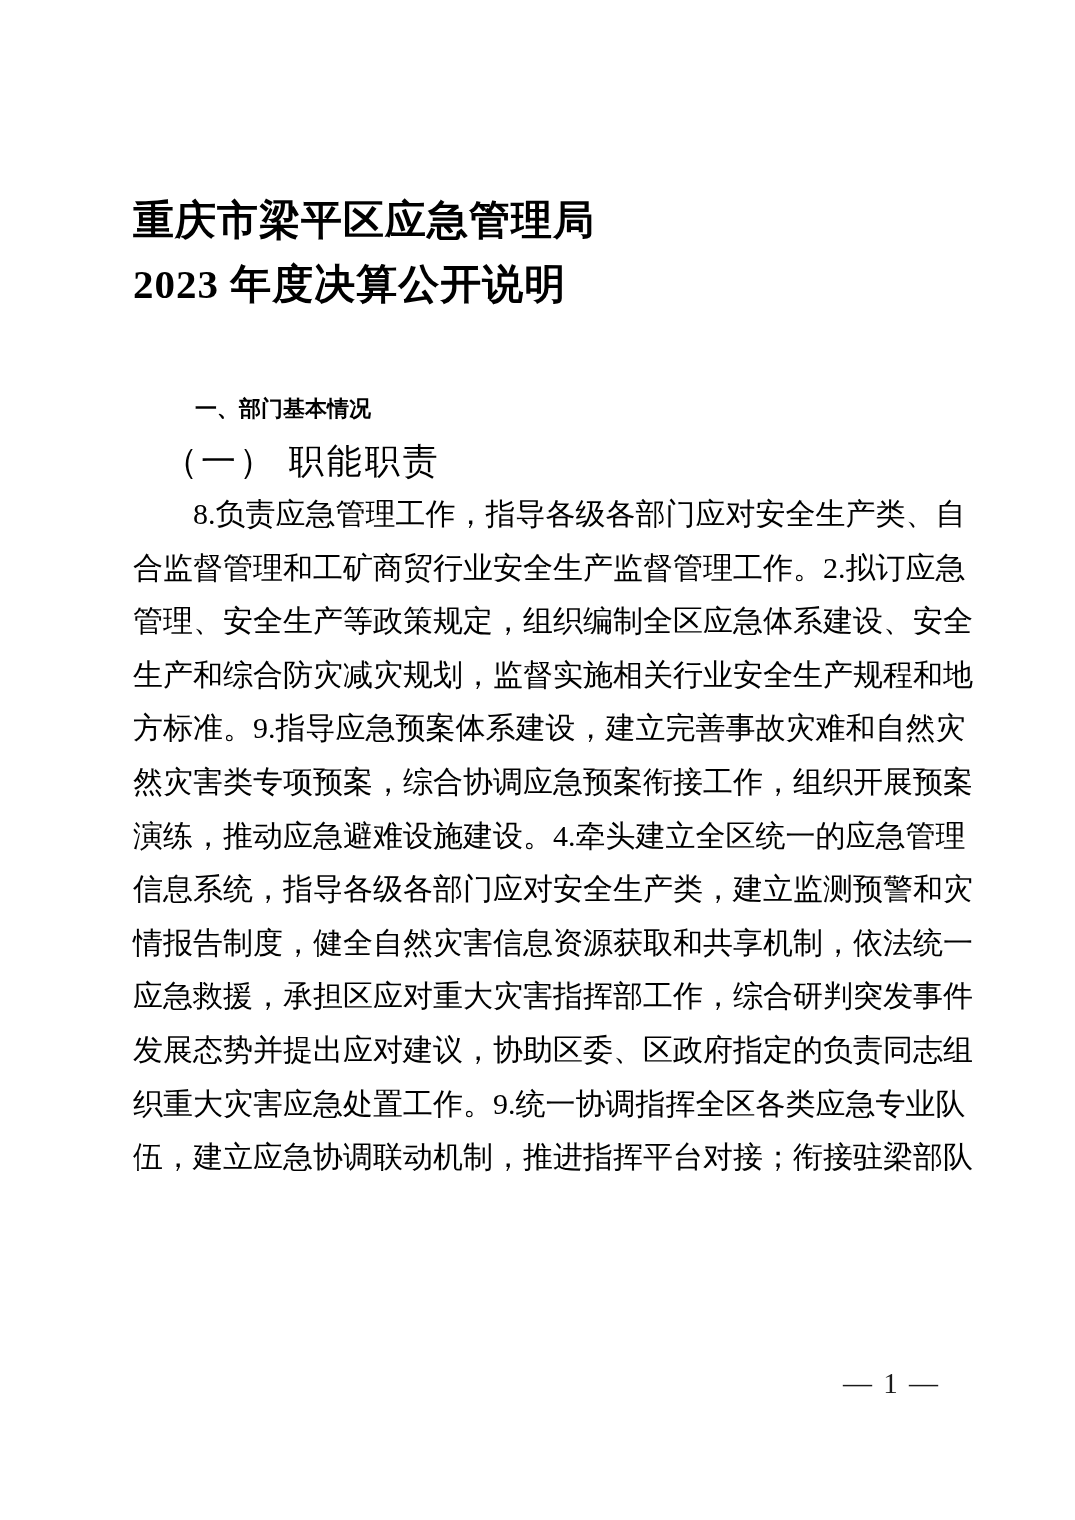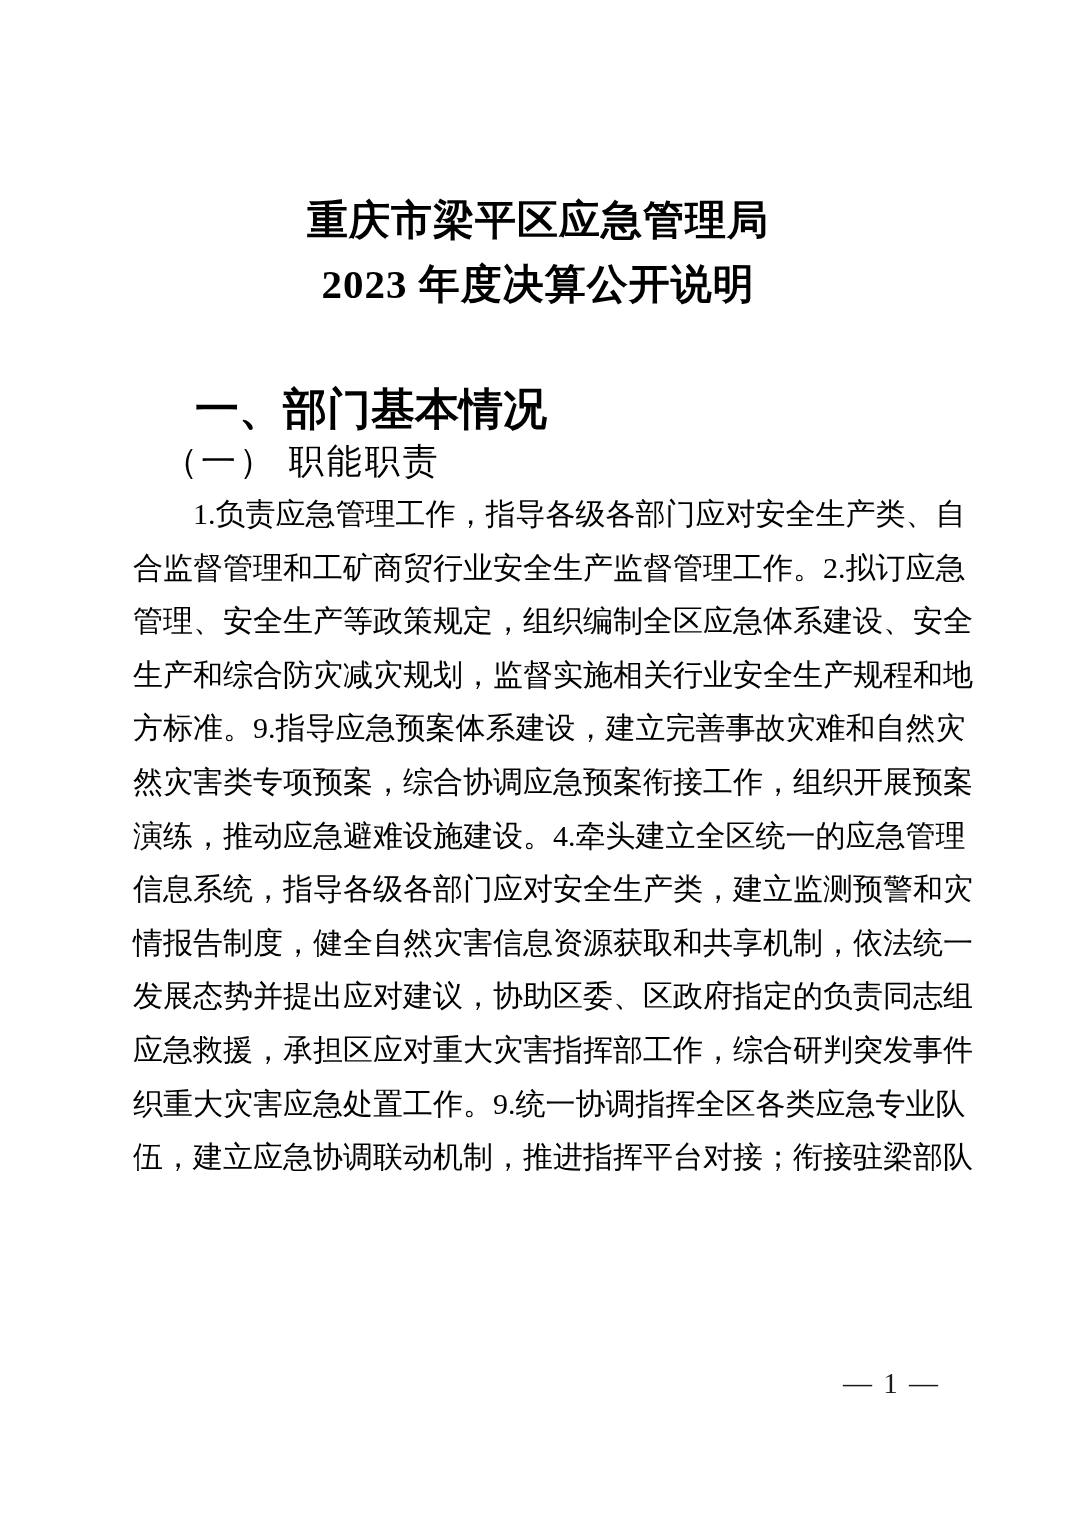--- a/index.html
+++ b/index.html
@@ -20,37 +20,36 @@
     position: absolute;
     left: 133px;
     width: 810px;
     top: 0;
   }
   .title-block {
     position: absolute;
     top: 188px;
     left: 0;
     width: 810px;
-    text-align: center;
   }
   .title-line {
     font-family: "Liberation Serif", "DejaVu Serif", serif;
     font-weight: bold;
     font-size: 41px;
     line-height: 64px;
     letter-spacing: 1px;
     white-space: nowrap;
   }
   .section-heading {
     position: absolute;
     top: 388px;
     left: 62px;
     font-family: "Liberation Sans", "DejaVu Sans", sans-serif;
     font-weight: bold;
-    font-size: 44px;
+    font-size: 22px;
     line-height: 42px;
     white-space: nowrap;
   }
   .subsection-heading {
     position: absolute;
     top: 441px;
     left: 30px;
     font-family: "Liberation Serif", "DejaVu Serif", serif;
     font-size: 35px;
     line-height: 42px;
@@ -97,31 +96,31 @@
     <div class="title-block">
       <div class="title-line">重庆市梁平区应急管理局</div>
       <div class="title-line">2023 年度决算公开说明</div>
     </div>
 
     <div class="section-heading">一、部门基本情况</div>
 
     <div class="subsection-heading">（一） 职能职责</div>
 
     <div class="body-block">
-      <div class="body-line indent-first">1.负责应急管理工作，指导各级各部门应对安全生产类、自</div>
+      <div class="body-line indent-first">8.负责应急管理工作，指导各级各部门应对安全生产类、自</div>
       <div class="body-line">合监督管理和工矿商贸行业安全生产监督管理工作。2.拟订应急</div>
       <div class="body-line">管理、安全生产等政策规定，组织编制全区应急体系建设、安全</div>
       <div class="body-line">生产和综合防灾减灾规划，监督实施相关行业安全生产规程和地</div>
       <div class="body-line">方标准。9.指导应急预案体系建设，建立完善事故灾难和自然灾</div>
       <div class="body-line">然灾害类专项预案，综合协调应急预案衔接工作，组织开展预案</div>
       <div class="body-line">演练，推动应急避难设施建设。4.牵头建立全区统一的应急管理</div>
       <div class="body-line">信息系统，指导各级各部门应对安全生产类，建立监测预警和灾</div>
       <div class="body-line">情报告制度，健全自然灾害信息资源获取和共享机制，依法统一</div>
+      <div class="body-line">应急救援，承担区应对重大灾害指挥部工作，综合研判突发事件</div>
       <div class="body-line">发展态势并提出应对建议，协助区委、区政府指定的负责同志组</div>
-      <div class="body-line">应急救援，承担区应对重大灾害指挥部工作，综合研判突发事件</div>
       <div class="body-line">织重大灾害应急处置工作。9.统一协调指挥全区各类应急专业队</div>
       <div class="body-line">伍，建立应急协调联动机制，推进指挥平台对接；衔接驻梁部队</div>
     </div>
 
   </div>
 
   <div class="page-number">— 1 —</div>
 </div>
 
 </body></html>

